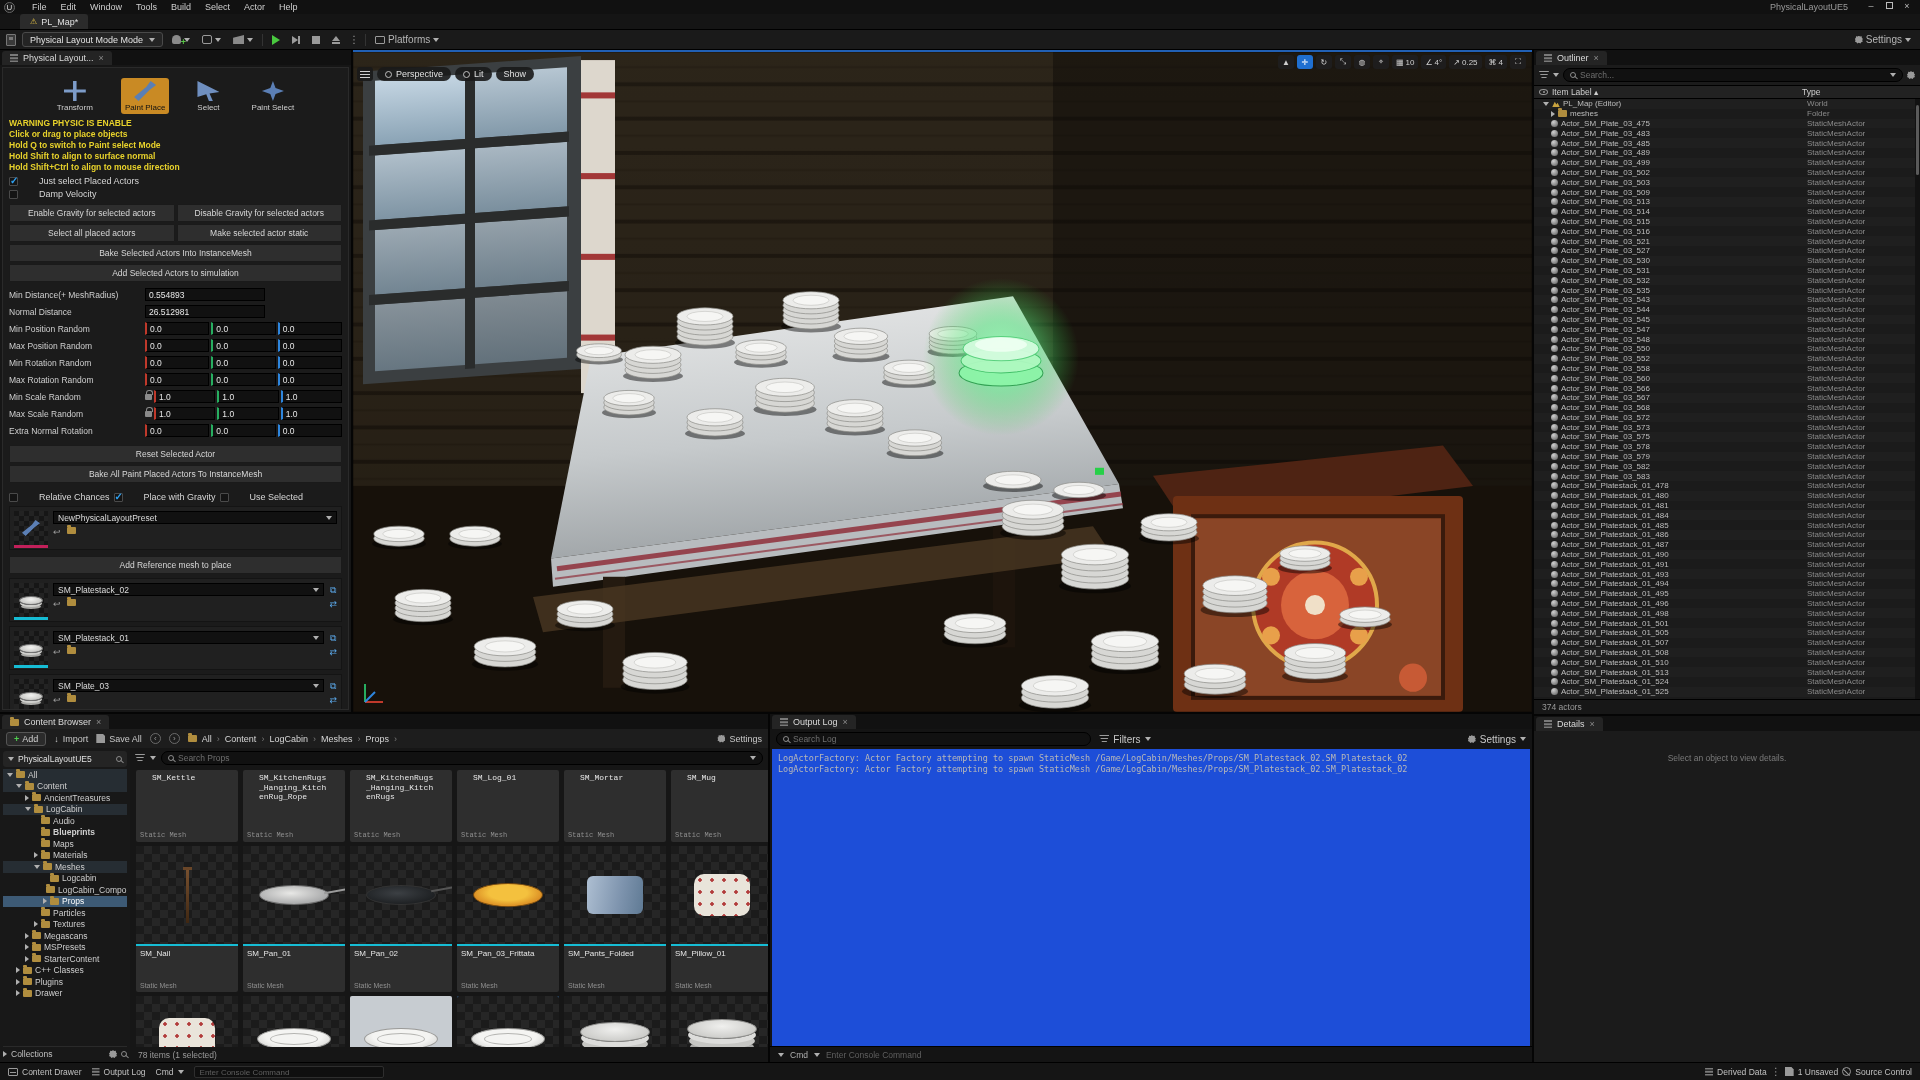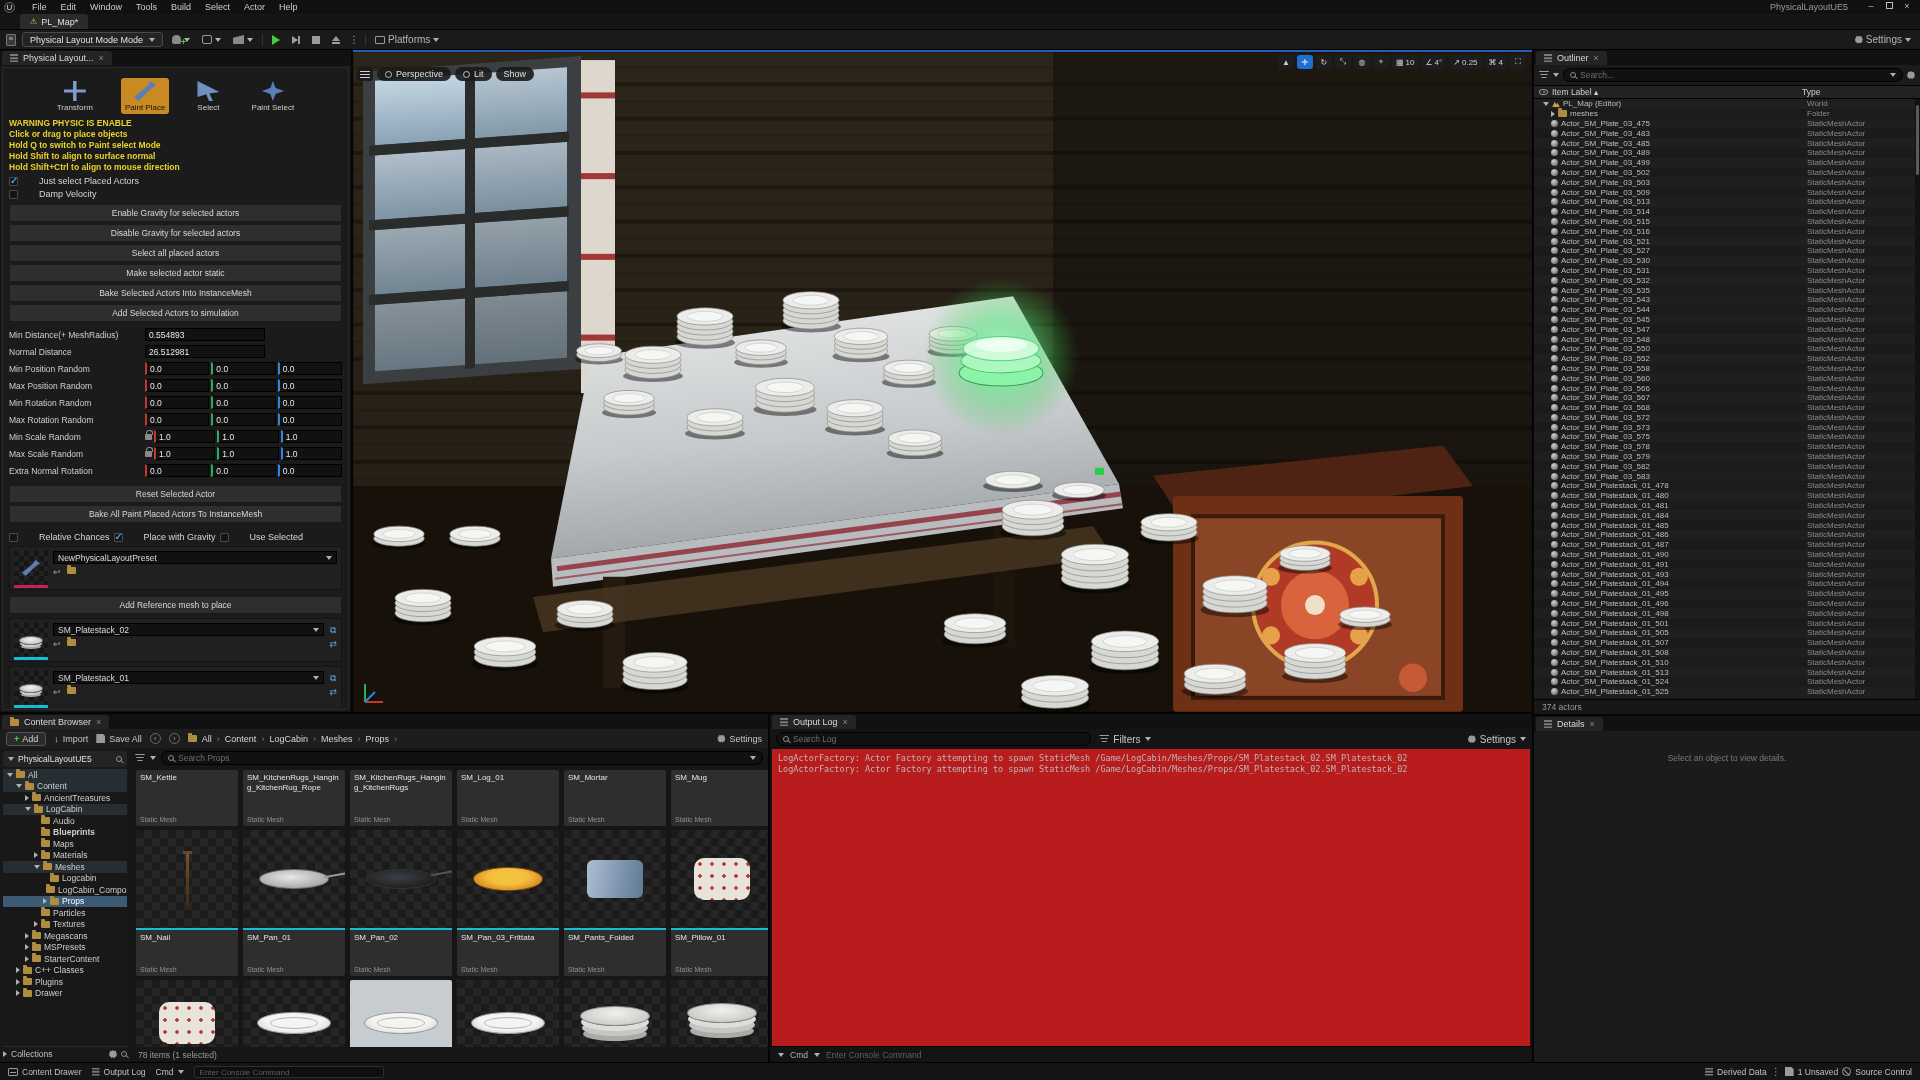--- a/index.html
+++ b/index.html
@@ -62,21 +62,21 @@
   .tool-glyph { width:22px; height:20px; }
   .g-transform { background:#7d9cc9; clip-path:polygon(42% 0,58% 0,58% 42%,100% 42%,100% 58%,58% 58%,58% 100%,42% 100%,42% 58%,0 58%,0 42%,42% 42%); }
   .g-paint { background:#5b7fb5; clip-path:polygon(0 80%,55% 30%,75% 0,100% 20%,70% 45%,20% 100%); }
   .g-select { background:#6f8fc0; clip-path:polygon(0 0,100% 55%,55% 62%,70% 100%,52% 100%,40% 66%,0 80%); }
   .g-pselect { background:#5b7fb5; clip-path:polygon(50% 0,62% 35%,100% 50%,62% 65%,50% 100%,38% 65%,0 50%,38% 35%); }
   .warn-line { color:#e8d22b; font-size:8.5px; line-height:11px; font-weight:bold; }
   .chk-row { display:flex; align-items:center; gap:21px; margin-top:3px; font-size:9px; color:#d6d6d6; }
   .chk { width:9px; height:9px; background:#141414; border:1px solid #4a4a4a; border-radius:1px; position:relative; }
   .chk.on::after { content:'✓'; position:absolute; left:0px; top:-3px; color:#2fa3f5; font-size:10px; font-weight:bold; }
   .btn { background:#2e2e2e; border:1px solid #1a1a1a; color:#d8d8d8; font-size:8.5px; text-align:center; padding:3px 2px; border-radius:1px; }
-  .btn-grid { display:grid; grid-template-columns:1fr; gap:2px; margin-top:5px; }
+  .btn-grid { display:grid; grid-template-columns:1fr 1fr; gap:2px; margin-top:5px; }
   .btn-col { display:flex; flex-direction:column; gap:2px; margin-top:2px; }
   .field-row { display:flex; align-items:center; margin-top:4px; }
   .field-label { width:136px; font-size:8.5px; color:#cfcfcf; }
   .num-field { background:#111; border:1px solid #000; height:13px; line-height:12px; font-size:8.5px; color:#e8e8e8; padding:0 3px; }
   .scalar-val { width:120px; }
   .vec-wrap { display:flex; gap:2px; flex:1; }
   .vec-f { flex:1; border-left:2px solid; }
   .vx { border-left-color:#c0392b; } .vy { border-left-color:#27ae60; } .vz { border-left-color:#2e86de; }
   .lock-ico { width:7px; height:6px; background:#8a8a8a; border-radius:1px; position:relative; margin-right:2px; }
   .lock-ico::before { content:''; position:absolute; top:-4px; left:1px; width:5px; height:4px; border:1px solid #8a8a8a; border-bottom:none; border-radius:3px 3px 0 0; }
@@ -152,21 +152,21 @@
   .tree-rows { flex:1; overflow:hidden; margin-top:2px; }
   .tree-row { display:flex; align-items:center; gap:3px; height:11.5px; font-size:8.5px; color:#cfcfcf; white-space:nowrap; }
   .tree-row.path { background:#262d33; }
   .tree-row.selected { background:#3d5a75; color:#fff; }
   .tree-foot { border-top:1px solid #2a2a2a; padding-top:2px; display:flex; align-items:center; gap:4px; font-size:8.5px; color:#c0c0c0; }
   .cb-right { flex:1; display:flex; flex-direction:column; min-width:0; position:relative; }
   .cb-filter { display:flex; align-items:center; gap:5px; padding:3px 5px; }
   .asset-grid { flex:1; overflow:hidden; padding:2px 8px 0 6px; position:relative; }
   .grid-row { display:flex; gap:5px; margin-bottom:4px; }
   .card { width:102px; background:#2e2e2e; border-radius:2px; overflow:hidden; position:relative; flex:none; }
-  .card.cut-top { height:56px; padding:3px 4px; }
+  .card.cut-top { height:72px; padding:3px 16px;font-family:Liberation Mono, monospace; }
   .card .c-name { font-size:8px; color:#e6e6e6; line-height:9.5px; word-break:break-all; }
   .card .c-type { position:absolute; bottom:3px; left:4px; font-size:7px; color:#8f8f8f; }
   .card.full { height:146px; }
   .cthumb { height:100px; background-color:#1b1b1b; background-image:linear-gradient(45deg,#262626 25%,transparent 25%,transparent 75%,#262626 75%),linear-gradient(45deg,#262626 25%,transparent 25%,transparent 75%,#262626 75%); background-size:16px 16px; background-position:0 0,8px 8px; display:flex; align-items:center; justify-content:center; border-bottom:2px solid #16bcd4; position:relative; }
   .card.cut-bottom { height:86px; }
   .card.cut-bottom .cthumb { height:86px; border-bottom:none; }
   .card.selected { outline:2px solid #4aa3ff; outline-offset:-2px; }
   .c-label { padding:3px 4px 0; }
   .k-nail { width:3px; height:56px; background:linear-gradient(#7a5230,#3f2712); position:relative; }
   .k-nail::before { content:''; position:absolute; top:0; left:-3px; width:9px; height:3px; background:#6a4628; }
@@ -183,21 +183,21 @@
   .k-stack { width:70px; height:20px; border-radius:50%; background:radial-gradient(ellipse at 50% 35%, #f0f0ee, #bfbfbc); border:1px solid #8f8f8d; box-shadow:0 6px 0 -1px #dddddb, 0 12px 0 -2px #c6c6c3, 0 18px 0 -3px #aaaaa8; margin-bottom:14px; }
   .k-stack.tall { box-shadow:0 6px 0 -1px #dddddb, 0 12px 0 -2px #cccccа, 0 12px 0 -2px #ccccca, 0 18px 0 -2px #bbbbb8, 0 24px 0 -3px #a5a5a2; margin-bottom:20px; }
   .photo-bg { background-image:none; background-color:#c7ccd1; }
   .hscroll-thumb { position:absolute; right:1px; top:92px; width:4px; height:90px; background:#5f6a70; border-radius:2px; }
   .cb-status { height:15px; display:flex; align-items:center; font-size:8.5px; color:#9a9a9a; padding-left:8px; }
 
   
   #output-log { flex:1; background:#141414; display:flex; flex-direction:column; min-width:0; }
   .log-toolbar { display:flex; align-items:center; gap:8px; padding:3px 6px; }
   .log-search { width:460px; }
-  .log-body { flex:1; background:#b91c1c; margin:0 2px; padding:4px 6px; font-family:"DejaVu Sans Mono", monospace; font-size:8.5px; line-height:11px; color:#b8b8b8; overflow:hidden; }
+  .log-body { flex:1; background:#1d4ed8; margin:0 2px; padding:4px 6px; font-family:"DejaVu Sans Mono", monospace; font-size:8.5px; line-height:11px; color:#b8b8b8; overflow:hidden; }
   .cmd-row { height:16px; display:flex; align-items:center; gap:6px; padding:0 8px; font-size:8.5px; color:#b0b0b0; border-top:1px solid #000; }
   .cmd-ph { color:#5f5f5f; }
 
   
   .statusbar { position:absolute; left:0; right:0; bottom:0; height:18px; background:#151515; border-top:1px solid #000; display:flex; align-items:center; gap:10px; padding:0 8px; font-size:8.5px; color:#c0c0c0; }
   .sb-item { display:flex; align-items:center; gap:4px; }
   .drawer-ico { width:10px; height:8px; border:1px solid #9a9a9a; border-radius:1px; position:relative; }
   .drawer-ico::after{ content:''; position:absolute; left:1px; right:1px; top:3px; height:1px; background:#9a9a9a; }
   .console-input { width:190px; height:12px; background:#0f0f0f; border:1px solid #2e2e2e; border-radius:2px; color:#5f5f5f; font-size:8px; line-height:11px; padding:0 5px; }
   .sb-right { margin-left:auto; display:flex; align-items:center; gap:4px; }

